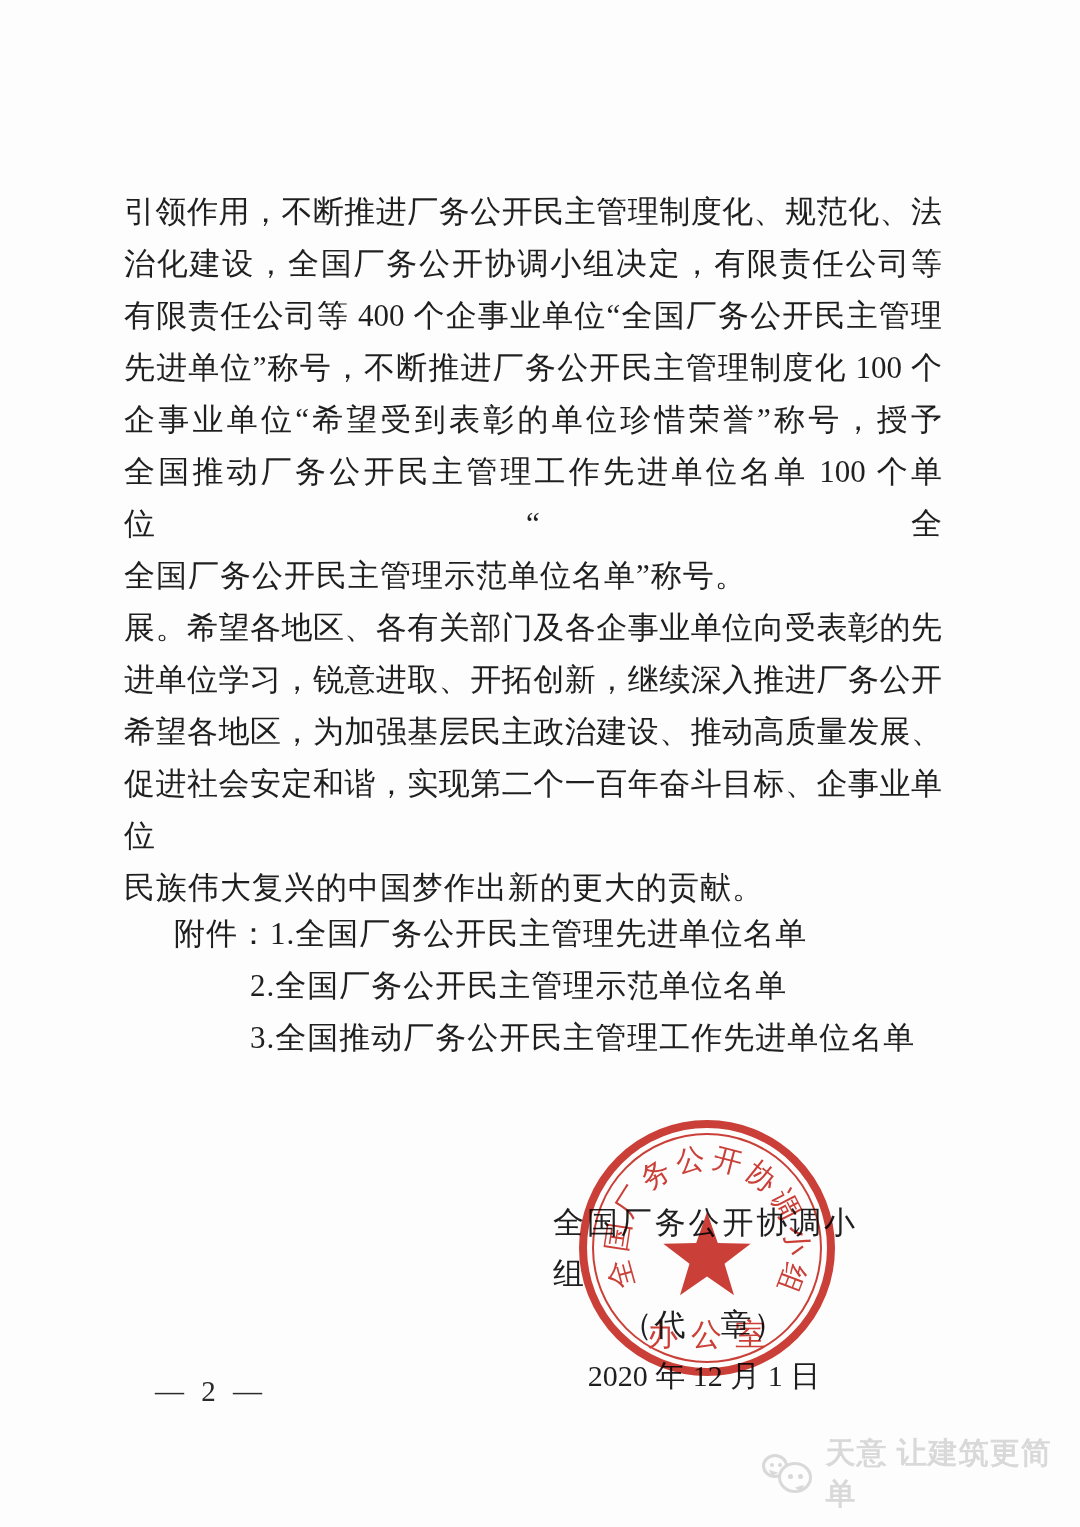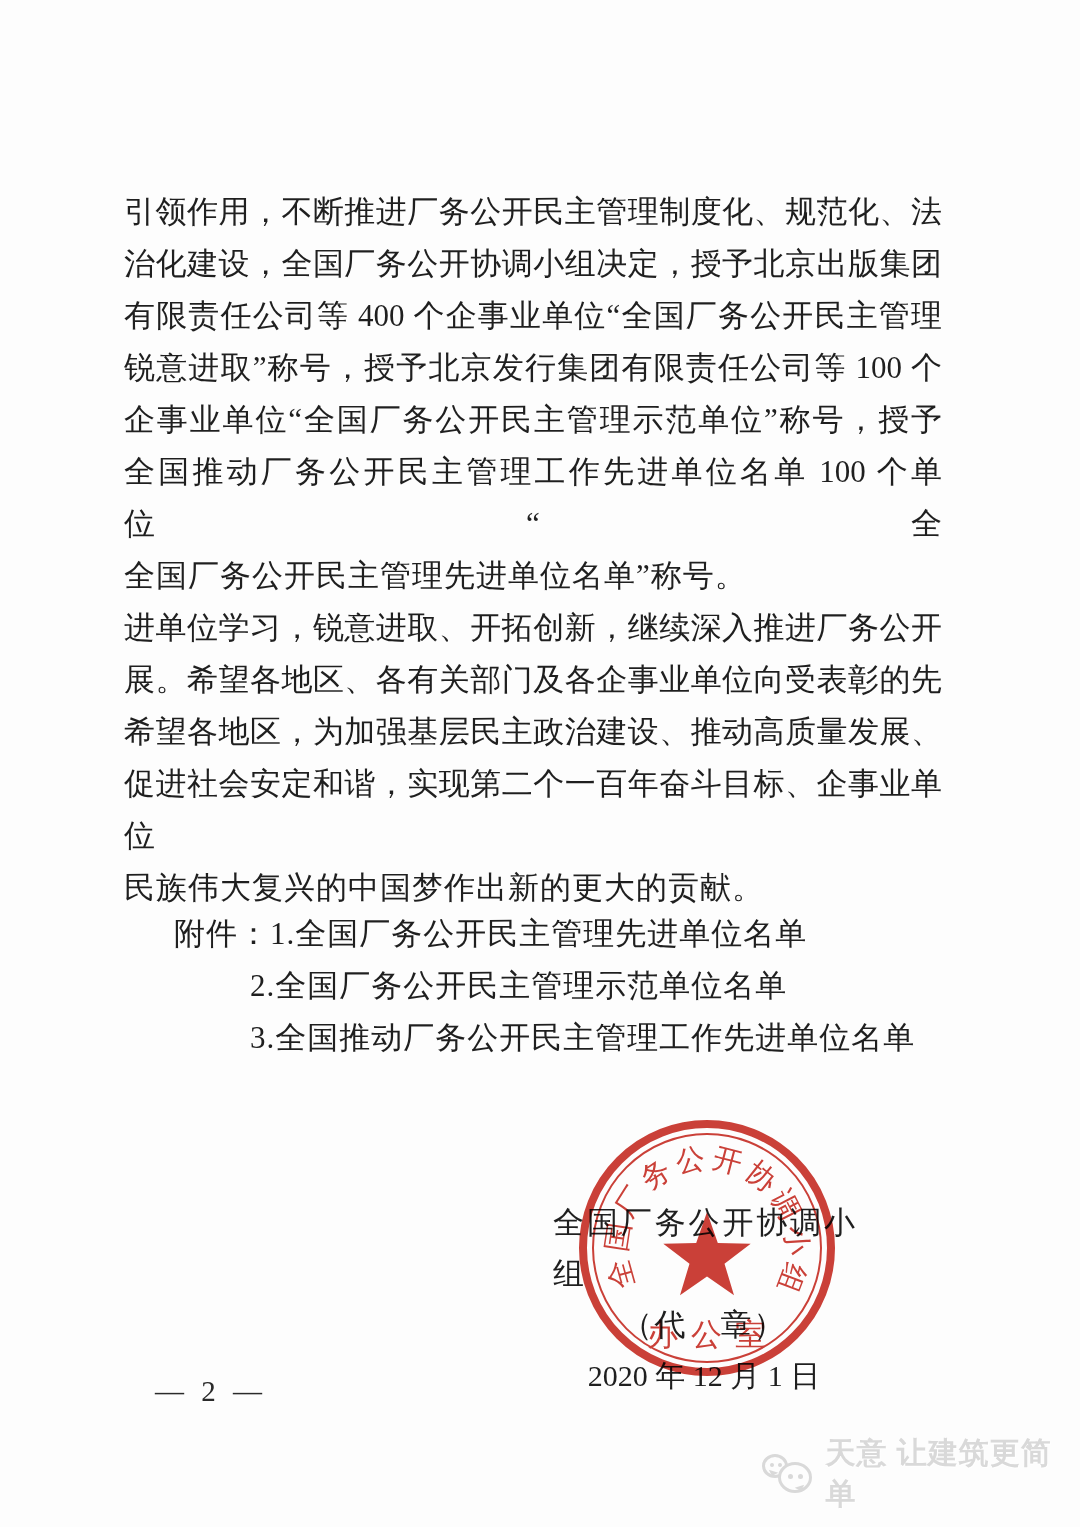--- a/index.html
+++ b/index.html
@@ -77,28 +77,28 @@
   .eye-s{position:absolute;width:4px;height:4px;border-radius:50%;background:currentColor;top:6px;}
   .es1{left:5px;} .es2{left:13px;}
 </style>
 </head>
 <body>
 
 <div class="page">
 
   <main class="body-text">
     <div class="ln j">引领作用，不断推进厂务公开民主管理制度化、规范化、法</div>
-    <div class="ln j">治化建设，全国厂务公开协调小组决定，授予北京出版集团</div>
+    <div class="ln j">治化建设，全国厂务公开协调小组决定，有限责任公司等</div>
     <div class="ln j">有限责任公司等 400 个企事业单位“全国厂务公开民主管理</div>
-    <div class="ln j">锐意进取”称号，授予北京发行集团有限责任公司等 100 个</div>
-    <div class="ln j">企事业单位“全国厂务公开民主管理示范单位”称号，授予</div>
+    <div class="ln j">先进单位”称号，不断推进厂务公开民主管理制度化 100 个</div>
+    <div class="ln j">企事业单位“希望受到表彰的单位珍惜荣誉”称号，授予</div>
     <div class="ln j">全国推动厂务公开民主管理工作先进单位名单 100 个单位“全</div>
-    <div class="ln end">全国厂务公开民主管理先进单位名单”称号。</div>
+    <div class="ln end">全国厂务公开民主管理示范单位名单”称号。</div>
+    <div class="ln j">展。希望各地区、各有关部门及各企事业单位向受表彰的先</div>
     <div class="ln j">进单位学习，锐意进取、开拓创新，继续深入推进厂务公开</div>
-    <div class="ln j">展。希望各地区、各有关部门及各企事业单位向受表彰的先</div>
     <div class="ln j">希望各地区，为加强基层民主政治建设、推动高质量发展、</div>
     <div class="ln j">促进社会安定和谐，实现第二个一百年奋斗目标、企事业单位</div>
     <div class="ln end">民族伟大复兴的中国梦作出新的更大的贡献。</div>
   </main>
 
   <section class="attachments">
     <div class="ln"><span>附件：</span><span>1.全国厂务公开民主管理先进单位名单</span></div>
     <div class="ln att-rest">2.全国厂务公开民主管理示范单位名单</div>
     <div class="ln att-rest">3.全国推动厂务公开民主管理工作先进单位名单</div>
   </section>

